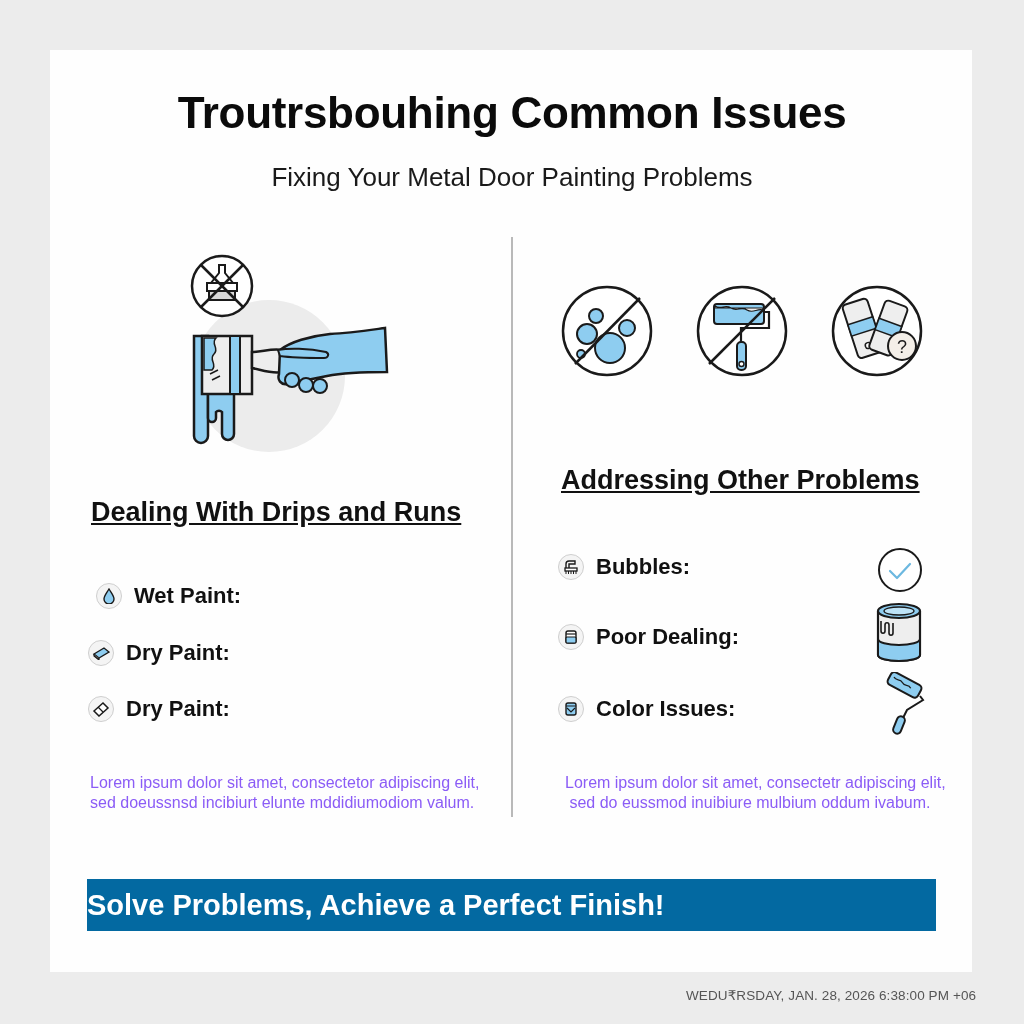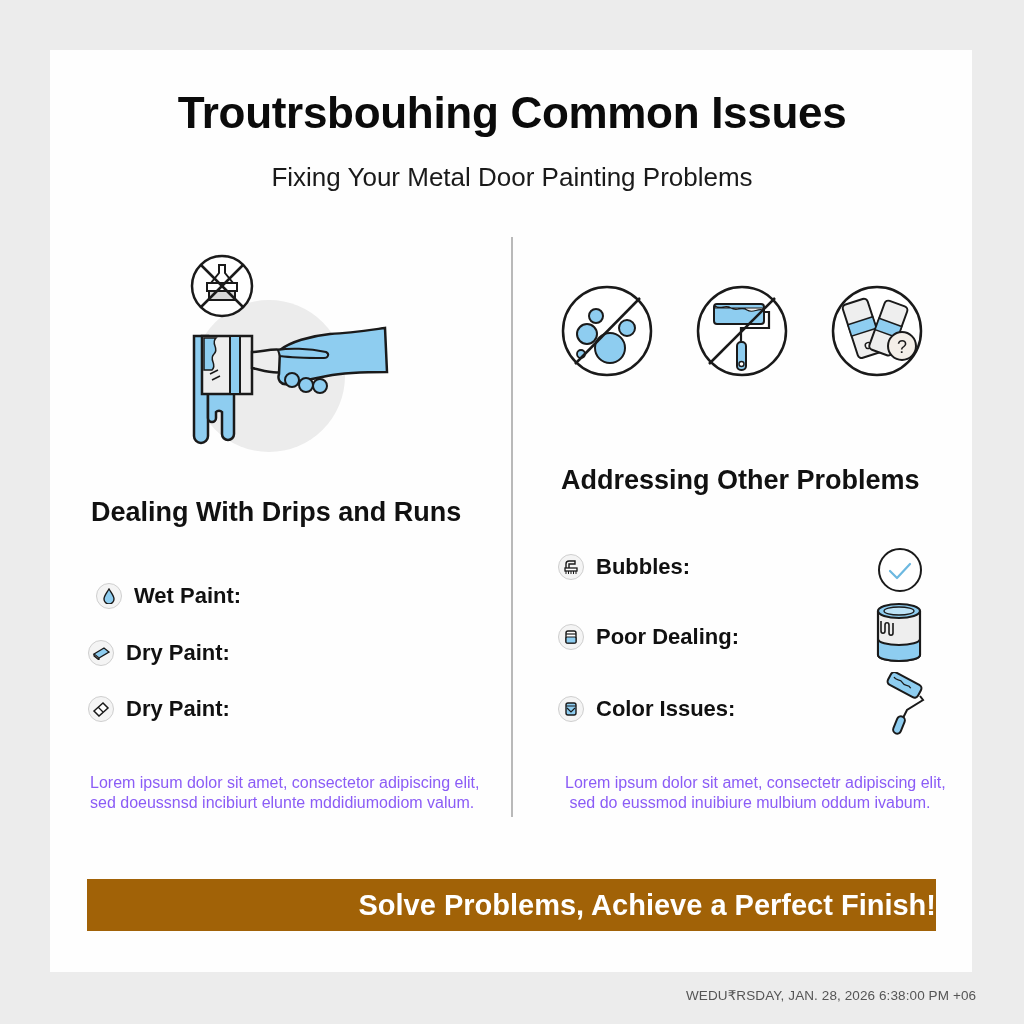--- a/index.html
+++ b/index.html
@@ -23,38 +23,39 @@
     font-size:26px; color:#1a1a1a; margin:16px;
   }
   .divider {
     position:absolute; left:511px; top:237px; width:2px; height:580px;
     background:#b9b9b9;
   }
   .abs { position:absolute; }
   .heading {
     position:absolute; font-size:27px; font-weight:bold; color:#111; margin:0;
     white-space:nowrap;
+    text-decoration:underline;
   }
   .item {
     position:absolute; display:flex; align-items:center; white-space:nowrap;
   }
   .item .ico {
     width:24px; height:24px; border-radius:50%;
     border:1.5px solid #cfcfcf; background:#f4f4f4;
     display:flex; align-items:center; justify-content:center;
     margin-right:12px; flex:none;
   }
   .item .lbl { font-size:22px; font-weight:bold; color:#111; }
   .lorem {
     position:absolute; font-size:16px; line-height:20px; color:#8b5cf6;
     text-align:center; white-space:nowrap;
   }
   .banner {
     position:absolute; left:87px; top:879px; width:849px; height:52px;
-    background:#a16207; color:#fff; display:flex; align-items:center; justify-content:flex-end;
+    background:#0369a1; color:#fff; display:flex; align-items:center; justify-content:flex-start;
     font-size:29px; font-weight:bold;
   }
   .timestamp {
     position:absolute; left:686px; top:987px; font-size:13.5px; color:#555;
     letter-spacing:0.1px; white-space:nowrap;
   }
   .bg-circle {
     position:absolute; left:193px; top:300px; width:152px; height:152px;
     border-radius:50%; background:#ececec;
   }

